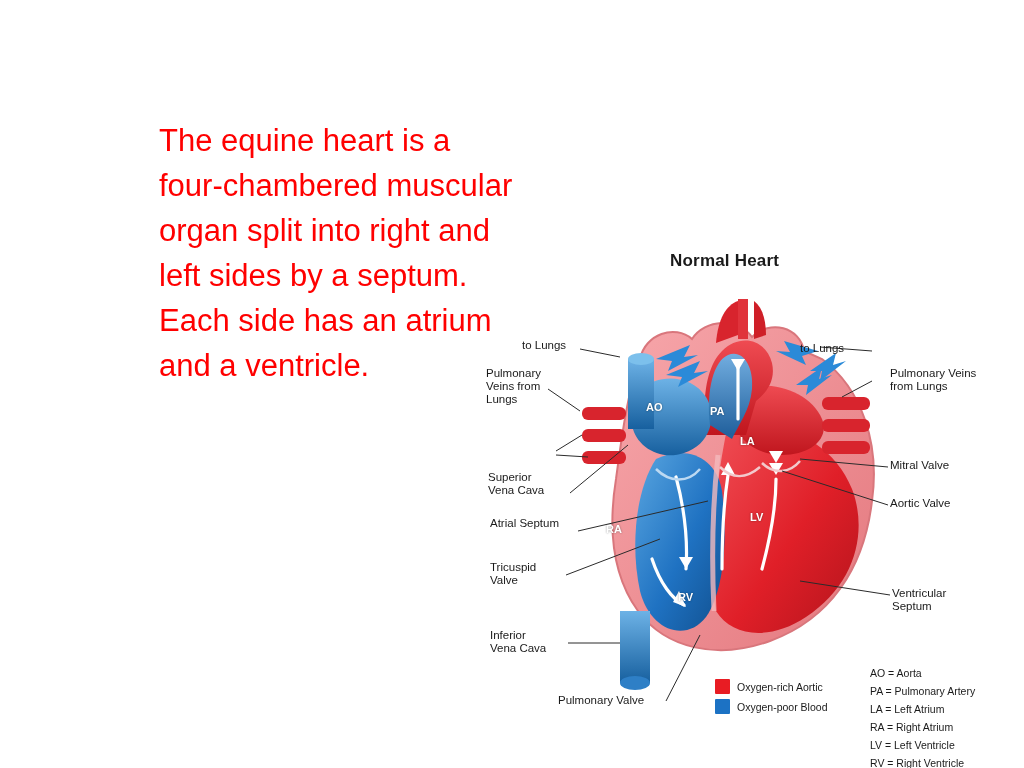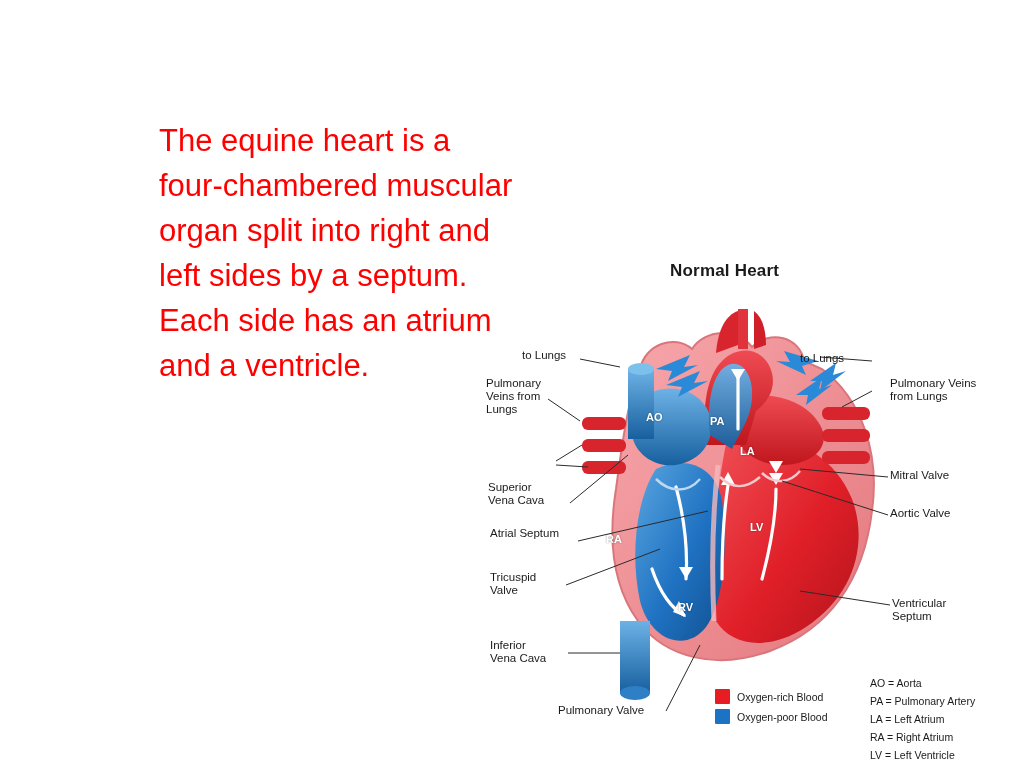--- a/index.html
+++ b/index.html
@@ -32,21 +32,21 @@
     line-height: 45px;
     font-family: "Liberation Sans", sans-serif;
     white-space: pre-wrap;
     margin-left: 47px;
   }
 
   
   #diagram {
     position: absolute;
     left: 470px;
-    top: 249px;
+    top: 239px;
     width: 540px;
     height: 510px;
   }
 
   #diagram-title {
     position: absolute;
     left: 200px;
     top: 12px;
     font-size: 17px;
     font-weight: bold;
@@ -304,21 +304,21 @@
     <div class="lbl right" style="left:420px; top:220px;">Mitral Valve</div>
 
     <div class="lbl right" style="left:420px; top:258px;">Aortic Valve</div>
 
     <div class="lbl right" style="left:422px; top:348px;">Ventricular
 Septum</div>
 
     <div id="legend">
       <div class="legend-row">
         <span class="swatch" style="background:#e81c23;"></span>
-        <span>Oxygen-rich Blood</span>
+        <span>Oxygen-rich Aortic</span>
       </div>
       <div class="legend-row">
         <span class="swatch" style="background:#1c72c4;"></span>
         <span>Oxygen-poor Blood</span>
       </div>
     </div>
 
     <div id="abbrev">AO = Aorta
 PA = Pulmonary Artery
 LA = Left Atrium

